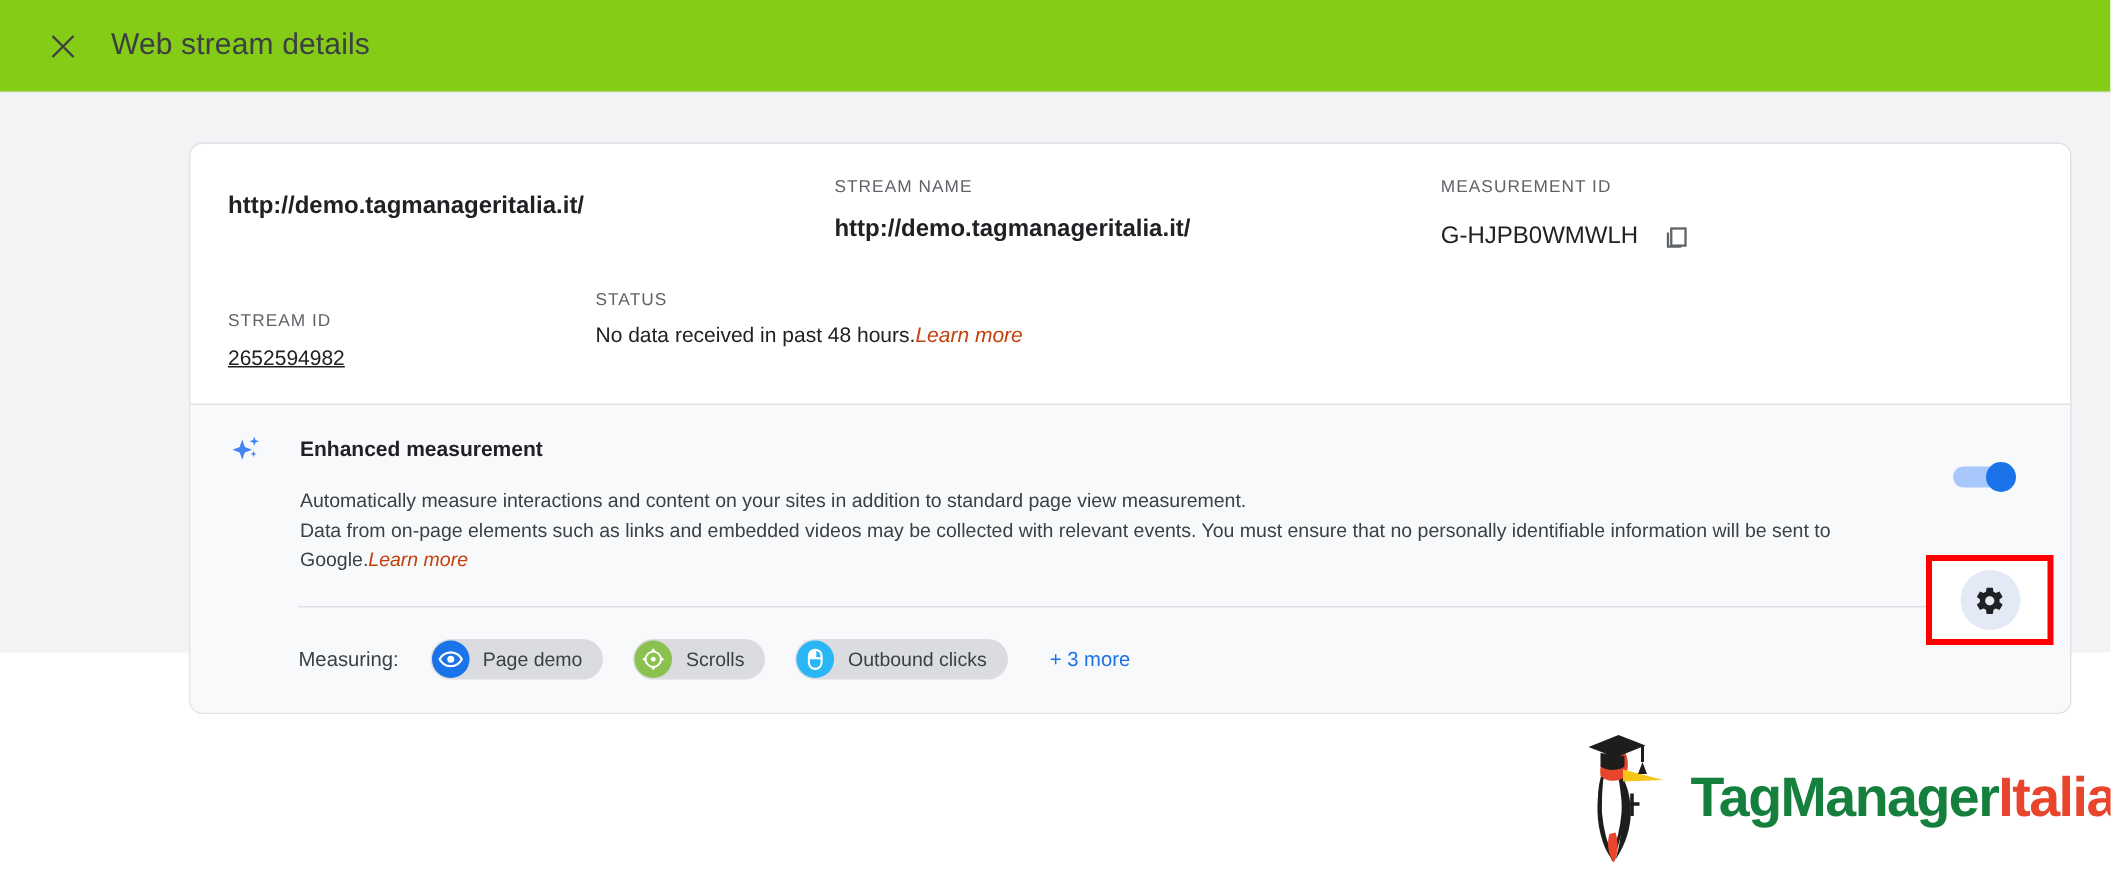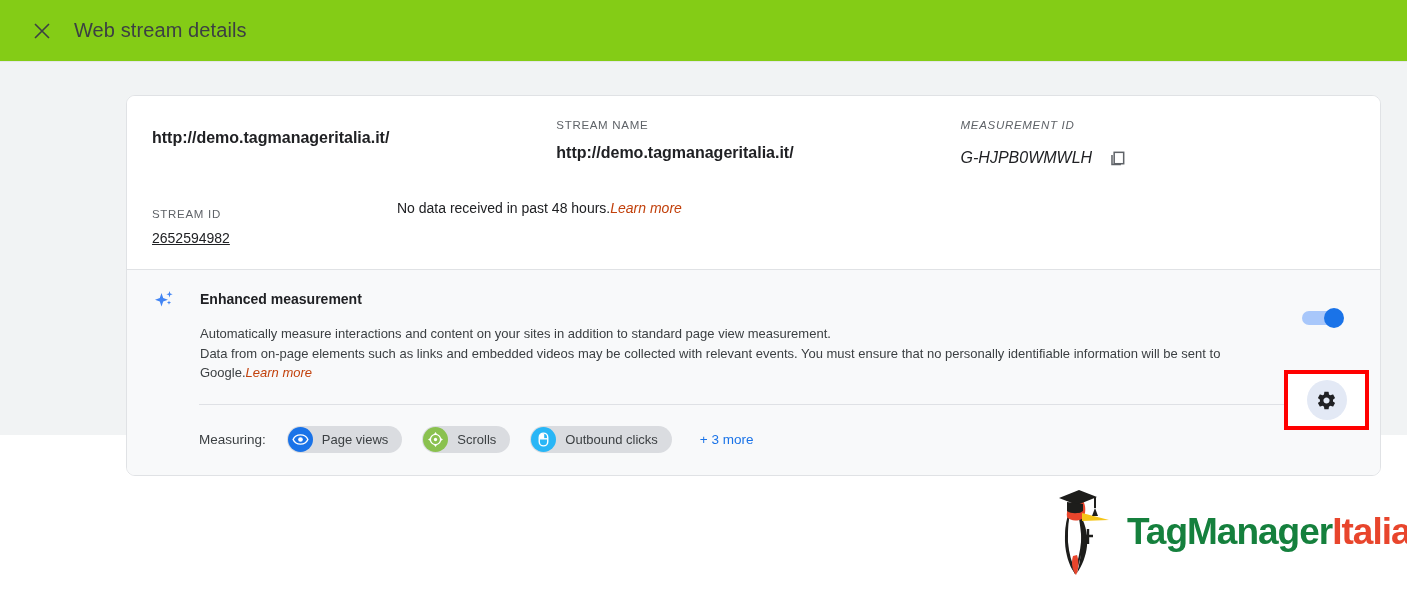--- a/index.html
+++ b/index.html
@@ -65,21 +65,21 @@
   }
   .info-row {
     display: flex;
     width: 100%;
   }
   .info-row.second { margin-top: 24px; }
 
   .field { display: flex; flex-direction: column; }
   .f-url   { width: 410px; }
   .f-name  { width: 410px; }
-  .f-mid   { width: 400px; font-style: italic; }
+  .f-mid   { width: 400px; }
   .f-sid   { width: 245px; margin-top: 14px; }
   .f-status{ width: 600px; }
 
   .field-label {
     font-size: 11.5px;
     color: #5f6368;
     letter-spacing: .7px;
     text-transform: uppercase;
     line-height: 15px;
   }
@@ -320,20 +320,21 @@
         </div>
       </div>
 
       <div class="info-row second">
         <div class="field f-sid">
           <div class="field-label">STREAM ID</div>
           <div class="field-value plain">2652594982</div>
         </div>
 
         <div class="field f-status">
+          <div class="field-label">STATUS</div>
           <div class="status-line">
             <span>No data received in past 48 hours.</span><a class="link">Learn more</a>
           </div>
         </div>
       </div>
     </div>
 
     <div class="card-divider"></div>
 
     <div class="em-section">
@@ -366,21 +367,21 @@
       <div class="measuring-row">
         <span class="measuring-label">Measuring:</span>
 
         <div class="chip">
           <span class="chip-icon blue">
             <svg width="17" height="17" viewBox="0 0 24 24">
               <path d="M12 5.5 C6.5 5.5 2.8 9.3 1.6 12 C2.8 14.7 6.5 18.5 12 18.5 C17.5 18.5 21.2 14.7 22.4 12 C21.2 9.3 17.5 5.5 12 5.5 Z" fill="none" stroke="#ffffff" stroke-width="2"></path>
               <circle cx="12" cy="12" r="3.3" fill="#ffffff"></circle>
             </svg>
           </span>
-          <span class="chip-label">Page views</span>
+          <span class="chip-label">Page demo</span>
         </div>
 
         <div class="chip">
           <span class="chip-icon green">
             <svg width="17" height="17" viewBox="0 0 24 24">
               <circle cx="12" cy="12" r="7.2" fill="none" stroke="#ffffff" stroke-width="1.8"></circle>
               <circle cx="12" cy="12" r="2.3" fill="#ffffff"></circle>
               <path d="M12 1.5 L14.4 5 L9.6 5 Z" fill="#ffffff"></path>
               <path d="M12 22.5 L14.4 19 L9.6 19 Z" fill="#ffffff"></path>
               <path d="M1.5 12 L5 9.6 L5 14.4 Z" fill="#ffffff"></path>

